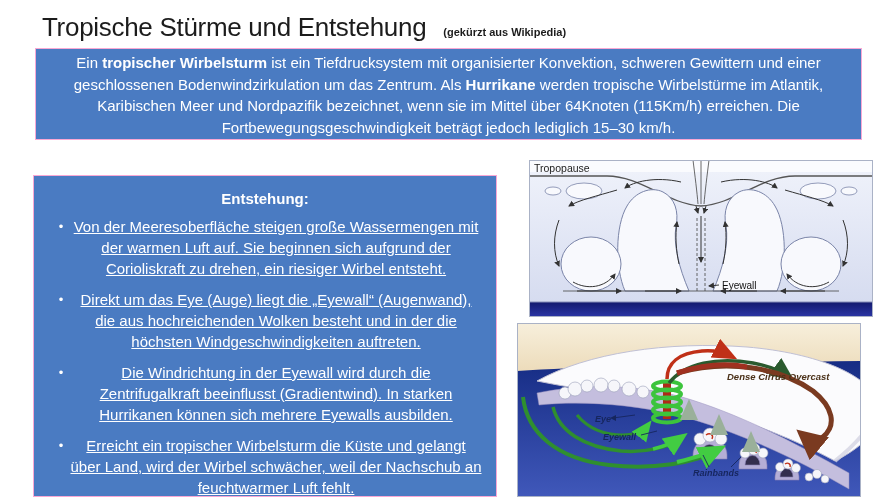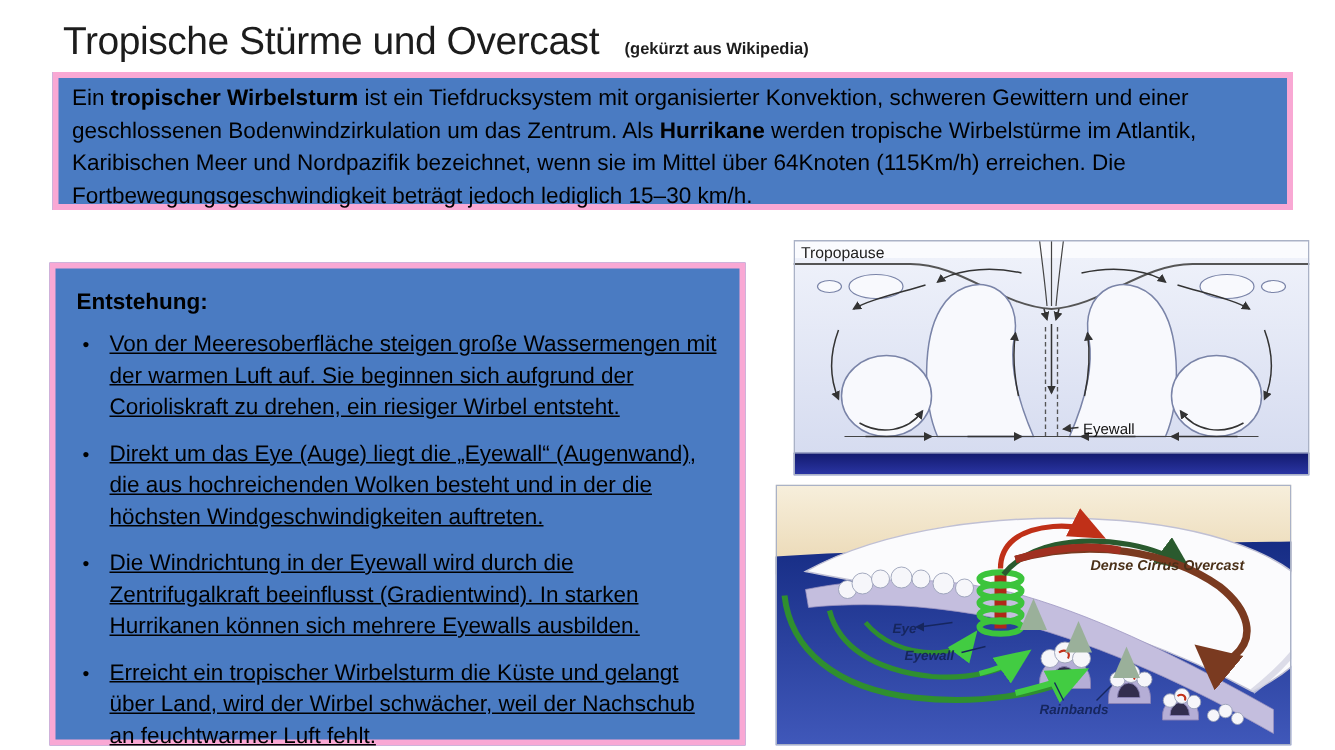--- a/index.html
+++ b/index.html
@@ -6,22 +6,23 @@
   #slide{
     position:relative;width:890px;height:500px;background:#ffffff;overflow:hidden;
     font-family:"Liberation Sans",sans-serif;
   }
   
   .title{position:absolute;left:42px;top:12px;color:#1c1c1c;white-space:nowrap;}
   .title-main{font-size:26px;letter-spacing:-0.3px;}
   .title-small{font-size:11px;font-weight:bold;margin-left:17px;}
   
   .bluebox{
-    position:absolute;background:#4a7bc2;border:4px solid #f9a8d4;color:#000000;
+    position:absolute;background:#4a7bc2;border:1px solid #f9a8d4;color:#ffffff;
     box-sizing:border-box;
+    text-align:center;
   }
   #intro-box{left:35px;top:48px;width:827px;height:92px;padding:3px 9px;
     font-size:15px;line-height:21.5px;}
   #entstehung-box{left:33px;top:163px;width:464px;height:322px;padding:12px 14px 0 14px;
     font-size:15px;line-height:21px;margin-top:12px;}
   #entstehung-box .heading{font-weight:bold;margin:0 0 7px 0;font-size:15px;}
   .bullets{list-style:none;margin:0;padding:0;}
   .bullets li{display:flex;margin:0 0 10px 0;}
   .bullets .dot{width:22px;flex:0 0 22px;padding-left:4px;box-sizing:border-box;font-size:13px;}
   .bullets .btext{flex:1;text-decoration:underline;}
@@ -31,21 +32,21 @@
   #diagram-bottom{left:517px;top:323px;width:344px;height:174px;}
   .diagram svg{display:block;}
   b{font-weight:bold;}
 </style>
 </head>
 <body>
 
 <div id="slide">
 
   <div class="title">
-    <span class="title-main">Tropische Stürme und Overcast</span><span class="title-small">(gekürzt aus Wikipedia)</span>
+    <span class="title-main">Tropische Stürme und Entstehung</span><span class="title-small">(gekürzt aus Wikipedia)</span>
   </div>
 
   <div id="intro-box" class="bluebox">
     <span>Ein </span><b>tropischer Wirbelsturm</b><span> ist ein Tiefdrucksystem mit organisierter Konvektion, schweren Gewittern und einer geschlossenen Bodenwindzirkulation um das Zentrum. Als </span><b>Hurrikane</b><span> werden tropische Wirbelstürme im Atlantik, Karibischen Meer und Nordpazifik bezeichnet, wenn sie im Mittel über 64Knoten (115Km/h) erreichen. Die Fortbewegungsgeschwindigkeit beträgt jedoch lediglich 15–30 km/h.</span>
   </div>
 
   <div id="entstehung-box" class="bluebox">
     <p class="heading">Entstehung:</p>
     <ul class="bullets">
       <li>

